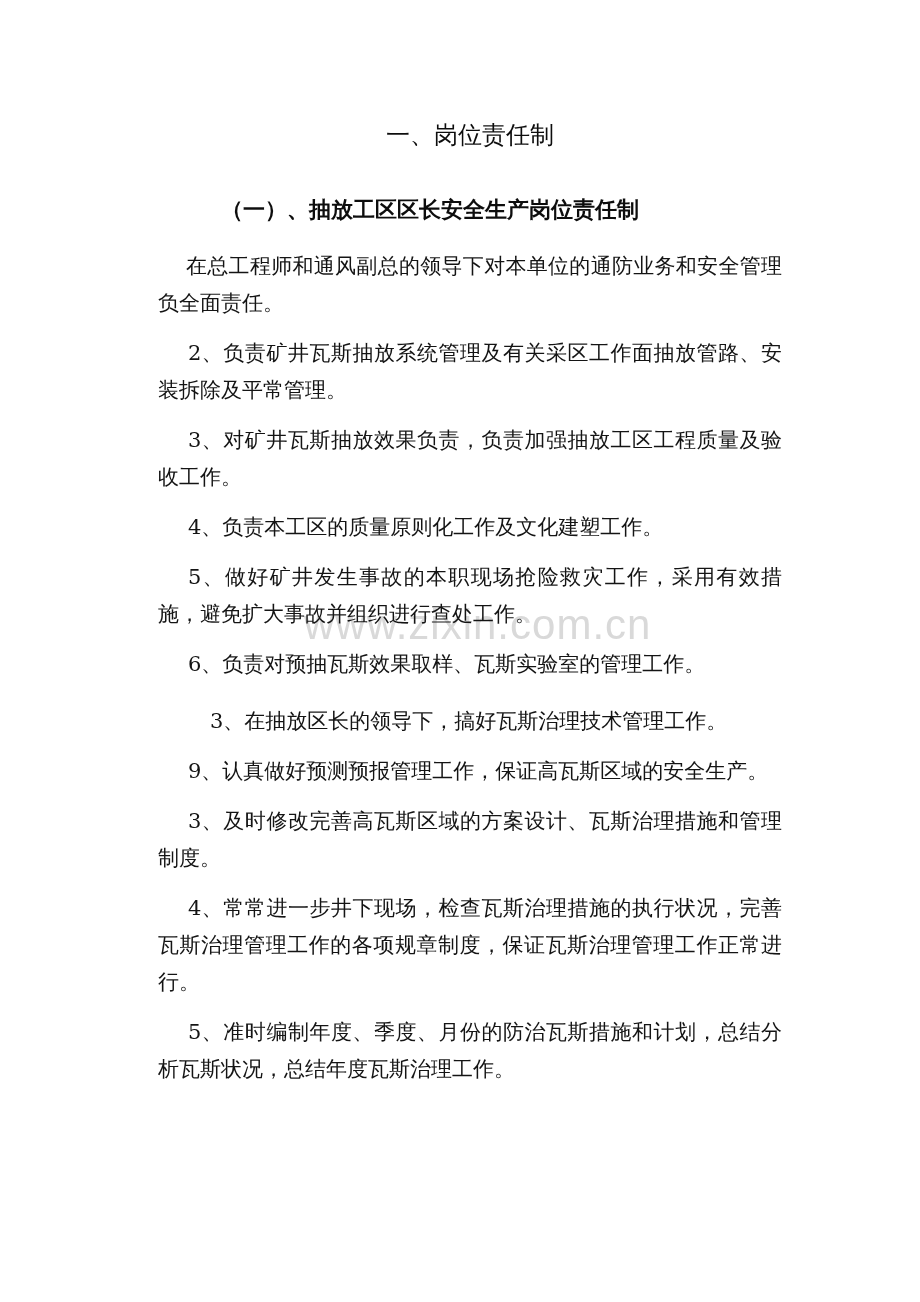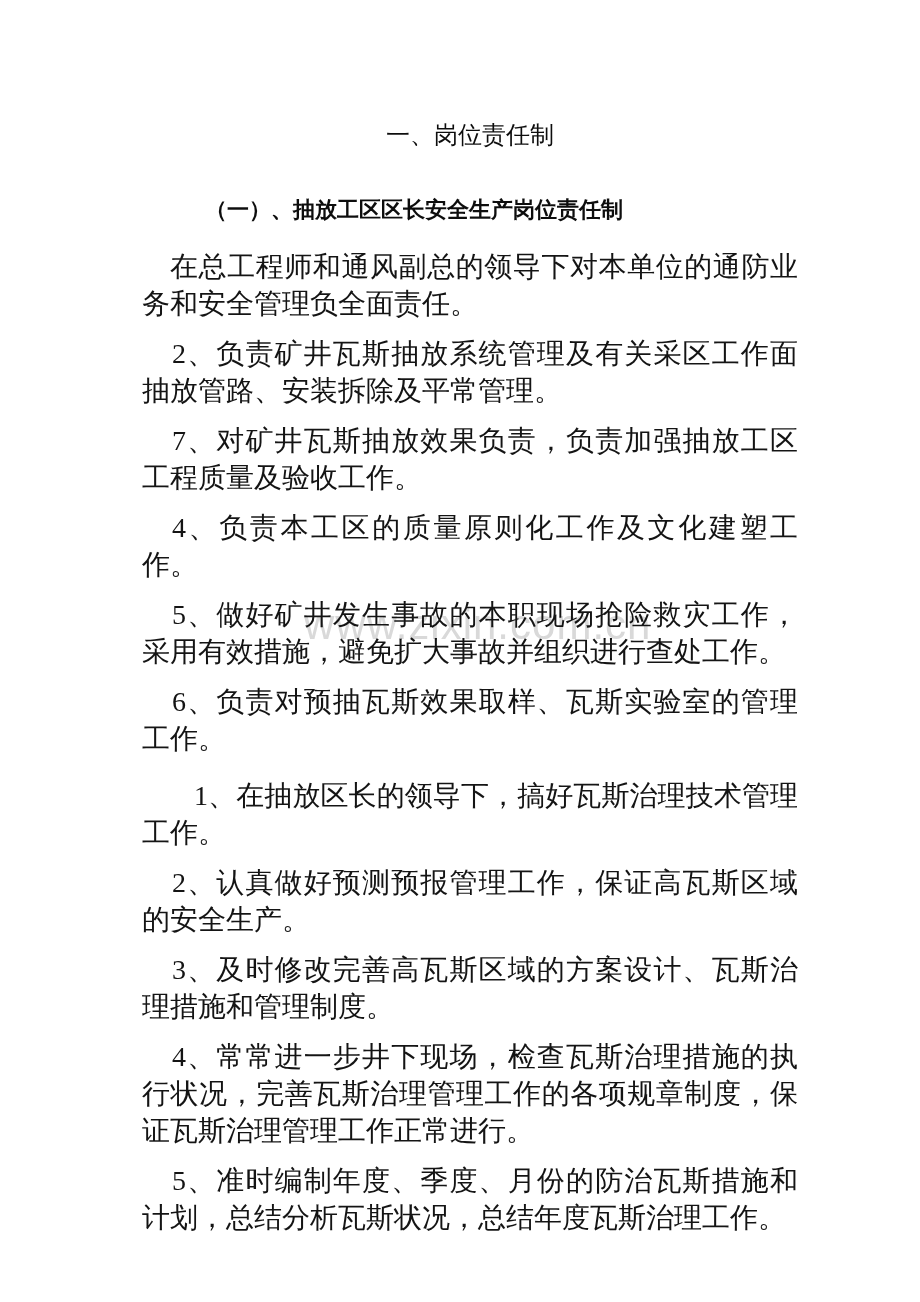--- a/index.html
+++ b/index.html
@@ -38,40 +38,39 @@
   }
   .doc-title {
     margin: 0;
     padding-top: 120px;
     text-align: center;
     font-size: 24px;
     font-weight: normal;
     line-height: 30px;
     color: #0d0d0d;
   }
-  .section { margin: 0; padding: 0; }
+  .section { margin: 16px; padding: 0; }
   .section-heading {
     margin: 46px 0 0 0;
     padding-left: 63px;
     font-size: 22px;
     font-weight: bold;
     line-height: 26px;
     color: #0d0d0d;
   }
   .section:nth-child(2) .section-heading {
     margin-top: 14px;
   }
   .para {
     margin: 13px 0 0 0;
-    font-size: 28px;
+    font-size: 21px;
     line-height: 37px;
     text-align: justify;
     text-indent: 30px;
     word-break: break-all;
-    font-family: Liberation Serif, serif;
   }
   .para.intro {
     margin-top: 26px;
     text-indent: 28px;
   }
   .para.tight { margin-top: 0; }
   .para.deep { text-indent: 52px; }
   .section:nth-child(2) .para:first-of-type { margin-top: 20px; }
 </style>
 </head>
@@ -81,27 +80,27 @@
   <div class="watermark">www.zixin.com.cn</div>
 
   <div class="content">
     <h1 class="doc-title">一、岗位责任制</h1>
 
     <div id="sections">
         <section class="section">
           <h2 class="section-heading">（一）、抽放工区区长安全生产岗位责任制</h2>
           <p class="para intro">在总工程师和通风副总的领导下对本单位的通防业务和安全管理负全面责任。</p>
           <p class="para item">2、负责矿井瓦斯抽放系统管理及有关采区工作面抽放管路、安装拆除及平常管理。</p>
-          <p class="para item">7、对矿井瓦斯抽放效果负责，负责加强抽放工区工程质量及验收工作。</p>
+          <p class="para item">3、对矿井瓦斯抽放效果负责，负责加强抽放工区工程质量及验收工作。</p>
           <p class="para item">4、负责本工区的质量原则化工作及文化建塑工作。</p>
           <p class="para item">5、做好矿井发生事故的本职现场抢险救灾工作，采用有效措施，避免扩大事故并组织进行查处工作。</p>
           <p class="para item">6、负责对预抽瓦斯效果取样、瓦斯实验室的管理工作。</p>
         </section>
         <section class="section">
-          <p class="para item deep">1、在抽放区长的领导下，搞好瓦斯治理技术管理工作。</p>
-          <p class="para item">2、认真做好预测预报管理工作，保证高瓦斯区域的安全生产。</p>
+          <p class="para item deep">3、在抽放区长的领导下，搞好瓦斯治理技术管理工作。</p>
+          <p class="para item">9、认真做好预测预报管理工作，保证高瓦斯区域的安全生产。</p>
           <p class="para item">3、及时修改完善高瓦斯区域的方案设计、瓦斯治理措施和管理制度。</p>
           <p class="para item">4、常常进一步井下现场，检查瓦斯治理措施的执行状况，完善瓦斯治理管理工作的各项规章制度，保证瓦斯治理管理工作正常进行。</p>
           <p class="para item">5、准时编制年度、季度、月份的防治瓦斯措施和计划，总结分析瓦斯状况，总结年度瓦斯治理工作。</p>
         </section>
       </div>
   </div>
 </div>
 
 </body></html>

